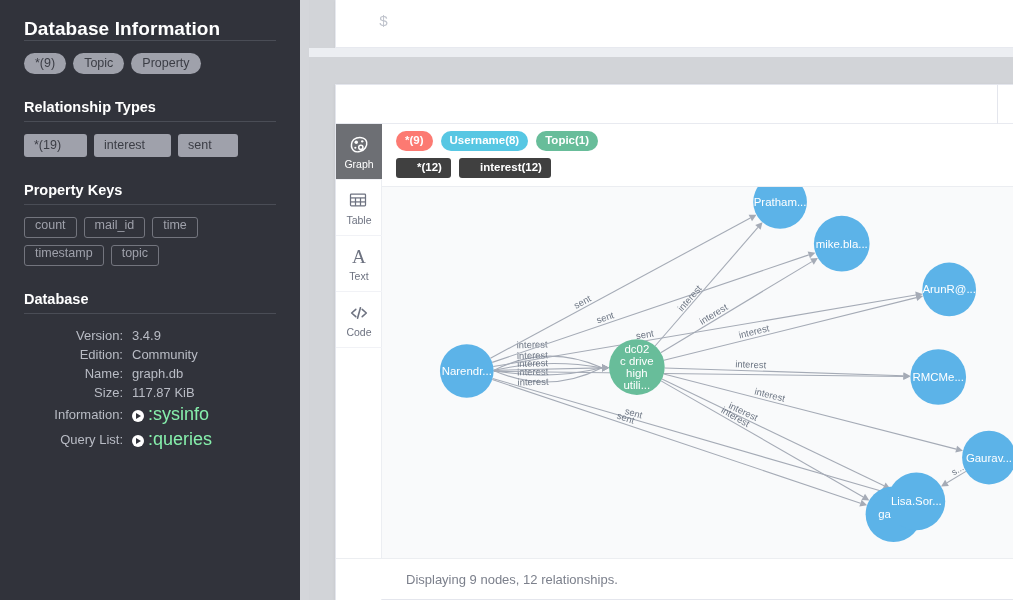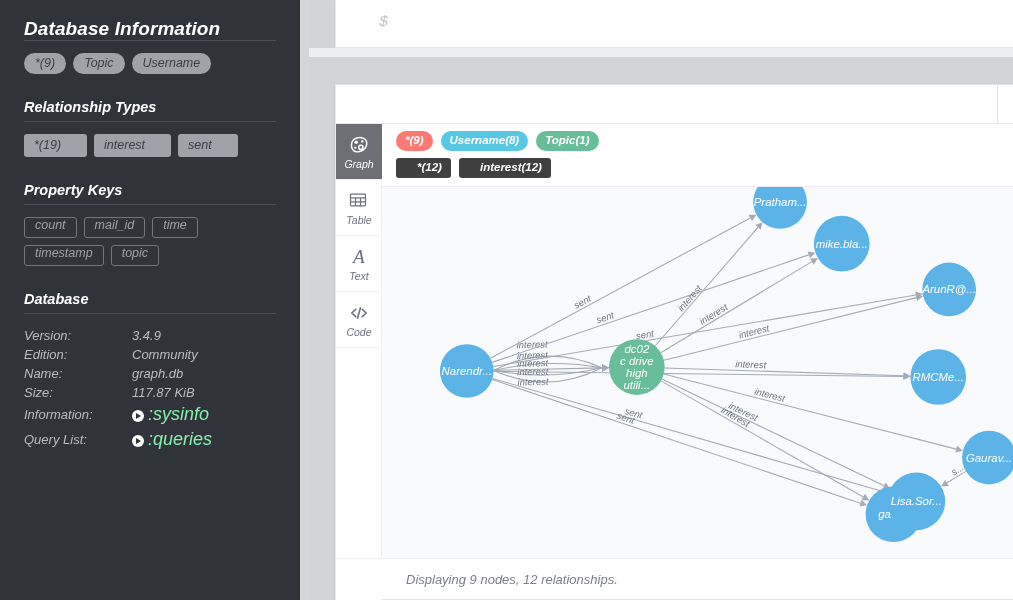--- a/index.html
+++ b/index.html
@@ -3,21 +3,21 @@
 <meta charset="utf-8">
 <style>
   * { box-sizing: border-box; }
   html, body {
     margin: 0; padding: 0;
     width: 1013px; height: 600px;
     overflow: hidden;
     font-family: "Liberation Sans", sans-serif;
     background: #ffffff;
   }
-  #app { position: relative; width: 1013px; height: 600px; font-style: italic; }
+  #app { position: relative; width: 1013px; height: 600px; }
 
   
   #sidebar {
     position: absolute; left: 0; top: 0;
     width: 300px; height: 600px;
     background: #31333b;
     color: #c6c9d2;
     padding: 0 24px;
     overflow: hidden;
   }
@@ -48,21 +48,21 @@
     background: transparent; color: #9fa1ab;
     border: 1px solid #73757e; border-radius: 3px;
     padding: 0 10px 5px 10px;
     font-size: 12.5px; line-height: 14px; cursor: pointer;
     white-space: nowrap;
   }
 
   
   #db-table { width: 100%; border-collapse: collapse; margin-top: 2px; }
   #db-table td { font-size: 13px; padding: 2px 0; color: #b9bcc5; vertical-align: middle; }
-  #db-table td.k { width: 108px; padding-right: 9px; white-space: nowrap; }
+  #db-table td.k { text-align: right; width: 108px; padding-right: 9px; white-space: nowrap; }
   #db-table td.v { text-align: left; color: #b9bcc5; white-space: nowrap; }
   .play-ico {
     display: inline-block; width: 12px; height: 12px;
     border-radius: 50%; background: #ffffff; position: relative;
     vertical-align: -2px; margin-right: 4px;
   }
   .play-ico::after {
     content: ""; position: absolute; left: 4.3px; top: 3px;
     border-left: 5px solid #31333b;
     border-top: 3.2px solid transparent;
@@ -198,21 +198,21 @@
 
 <div id="app">
 
   <aside id="sidebar">
     <h1>Database Information</h1>
 
     <div class="sb-rule"></div>
     <div class="chip-row">
       <span class="chip-pill">*(9)</span>
       <span class="chip-pill">Topic</span>
-      <span class="chip-pill">Username</span>
+      <span class="chip-pill">Property</span>
     </div>
 
     <div class="sb-section-title">Relationship Types</div>
     <div class="sb-rule"></div>
     <div class="chip-row">
       <span class="chip-rect">*(19)</span>
       <span class="chip-rect">interest</span>
       <span class="chip-rect">sent</span>
     </div>
 

